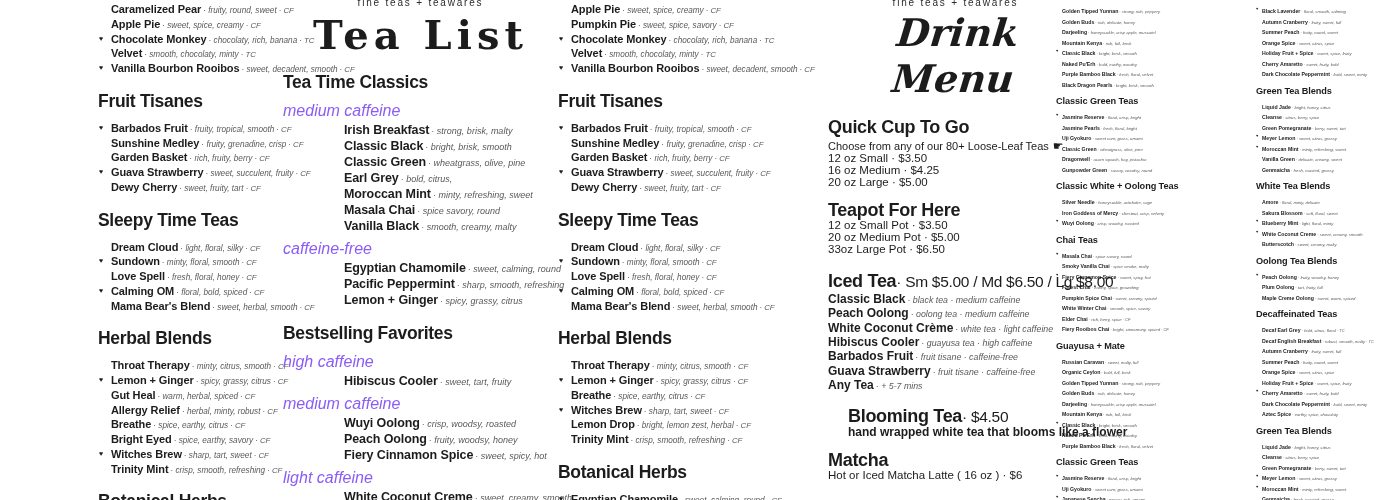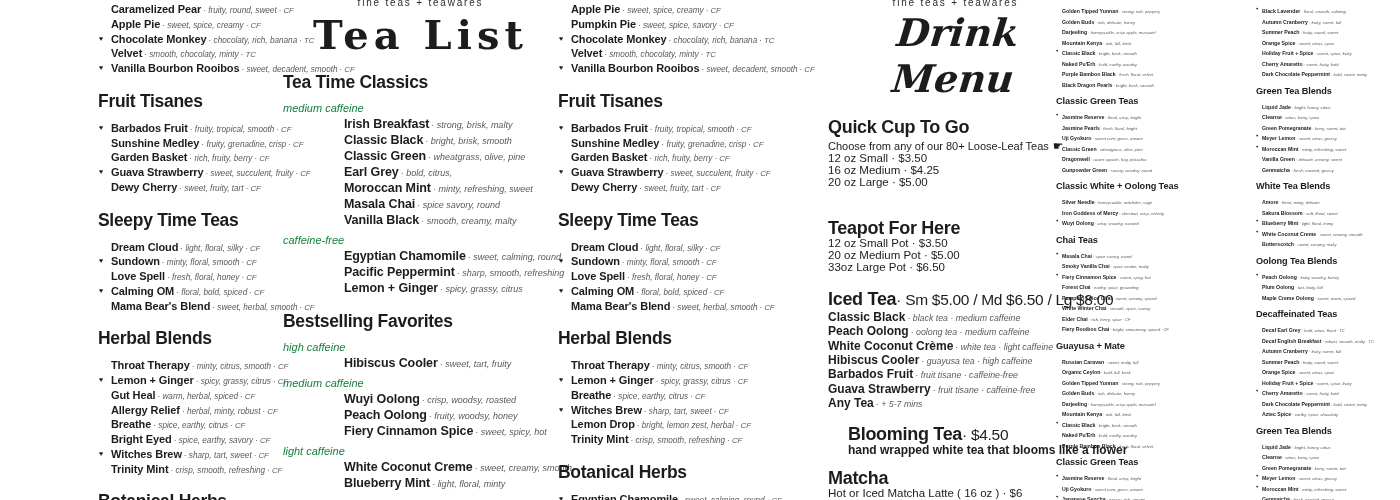--- a/index.html
+++ b/index.html
@@ -20,28 +20,28 @@
   #colC{left:558px;width:280px;padding-top:2px;}
 
   
   #colB{left:283px;width:275px;}
   .brand-tag{font-size:10px;letter-spacing:1.8px;color:#2b2b2b;text-align:center;margin-top:-3px;}
   .tea-list-logo{font-family:"DejaVu Serif",serif;font-weight:700;font-size:40px;line-height:44px;
                  letter-spacing:5px;text-align:center;margin-top:5px;}
   .classics .row{padding-left:17px;line-height:14px;}
   .classics .nm{font-size:12.5px;padding-left:44px;}
   .classics .ds{font-size:9px;}
-  .glabel{font-style:italic;font-size:11px;color:#15803d;margin:6px 0 2px 0;}
+  .glabel{font-style:italic;font-size:16px;color:#8b5cf6;margin:6px 0 2px 0;}
 
   
   #colD{left:828px;width:255px;}
   .drink-logo{font-family:"DejaVu Serif",serif;font-style:italic;font-weight:700;font-size:38px;
               line-height:46px;text-align:center;margin-top:2px;transform:skewX(-6deg);}
   .psec{margin-top:15px;}
-  .psec:nth-of-type(2){margin-top:30px;}
+  .psec:nth-of-type(2){margin-top:12px;}
   .psec:nth-of-type(4){margin-top:13px;margin-left:20px;}
   .psec:nth-of-type(5){margin-top:12px;}
   .psec:nth-of-type(6){margin-top:19px;}
   .ph{font-size:18px;font-weight:700;letter-spacing:-0.3px;line-height:20px;white-space:nowrap;}
   .ph-s{font-weight:400;font-size:15.5px;}
   .intro{font-size:11px;margin-top:2px;white-space:nowrap;}
   .manicule{margin-left:4px;font-size:12px;}
   .pline{font-size:11.5px;line-height:11.8px;white-space:nowrap;}
   .pline.bold{font-weight:700;font-size:12px;}
   .pline.ital{font-style:italic;font-size:10.5px;color:#444;}

